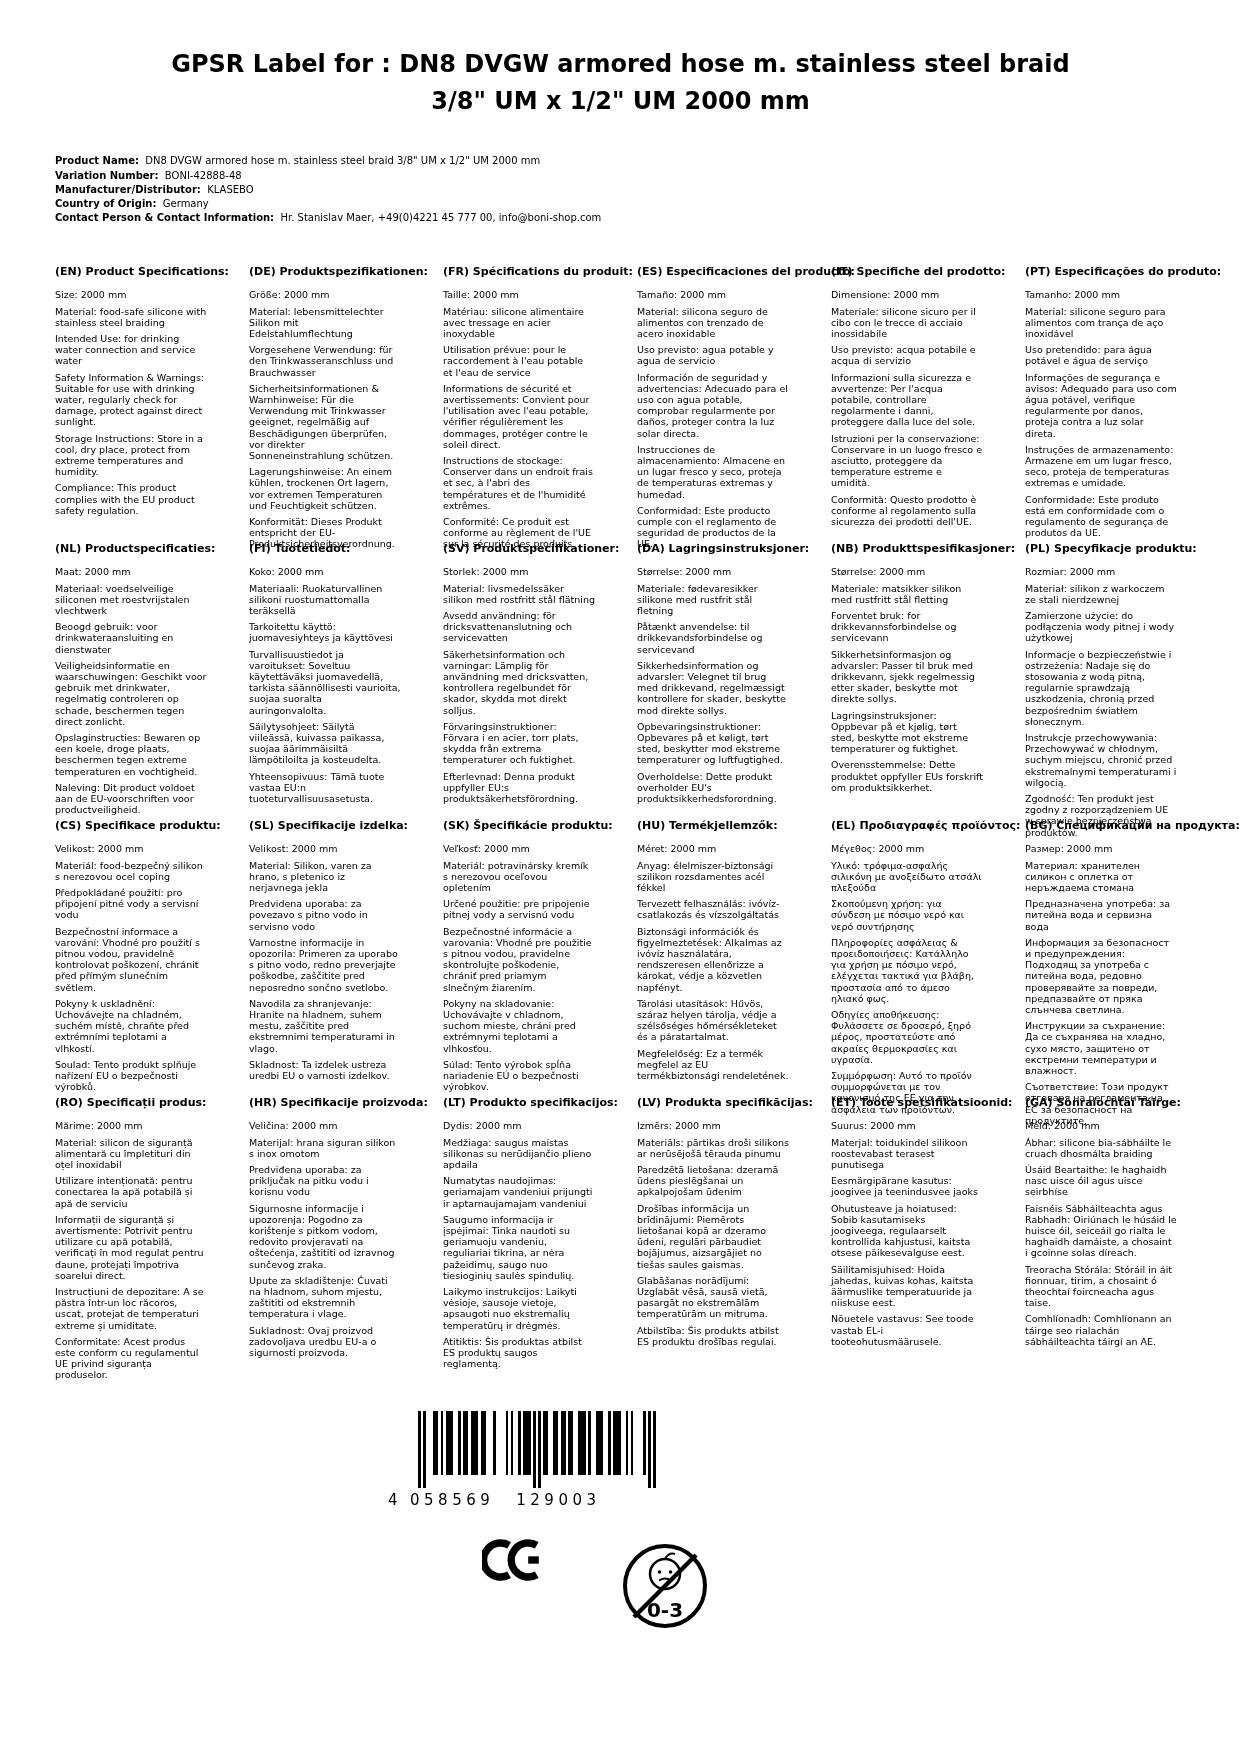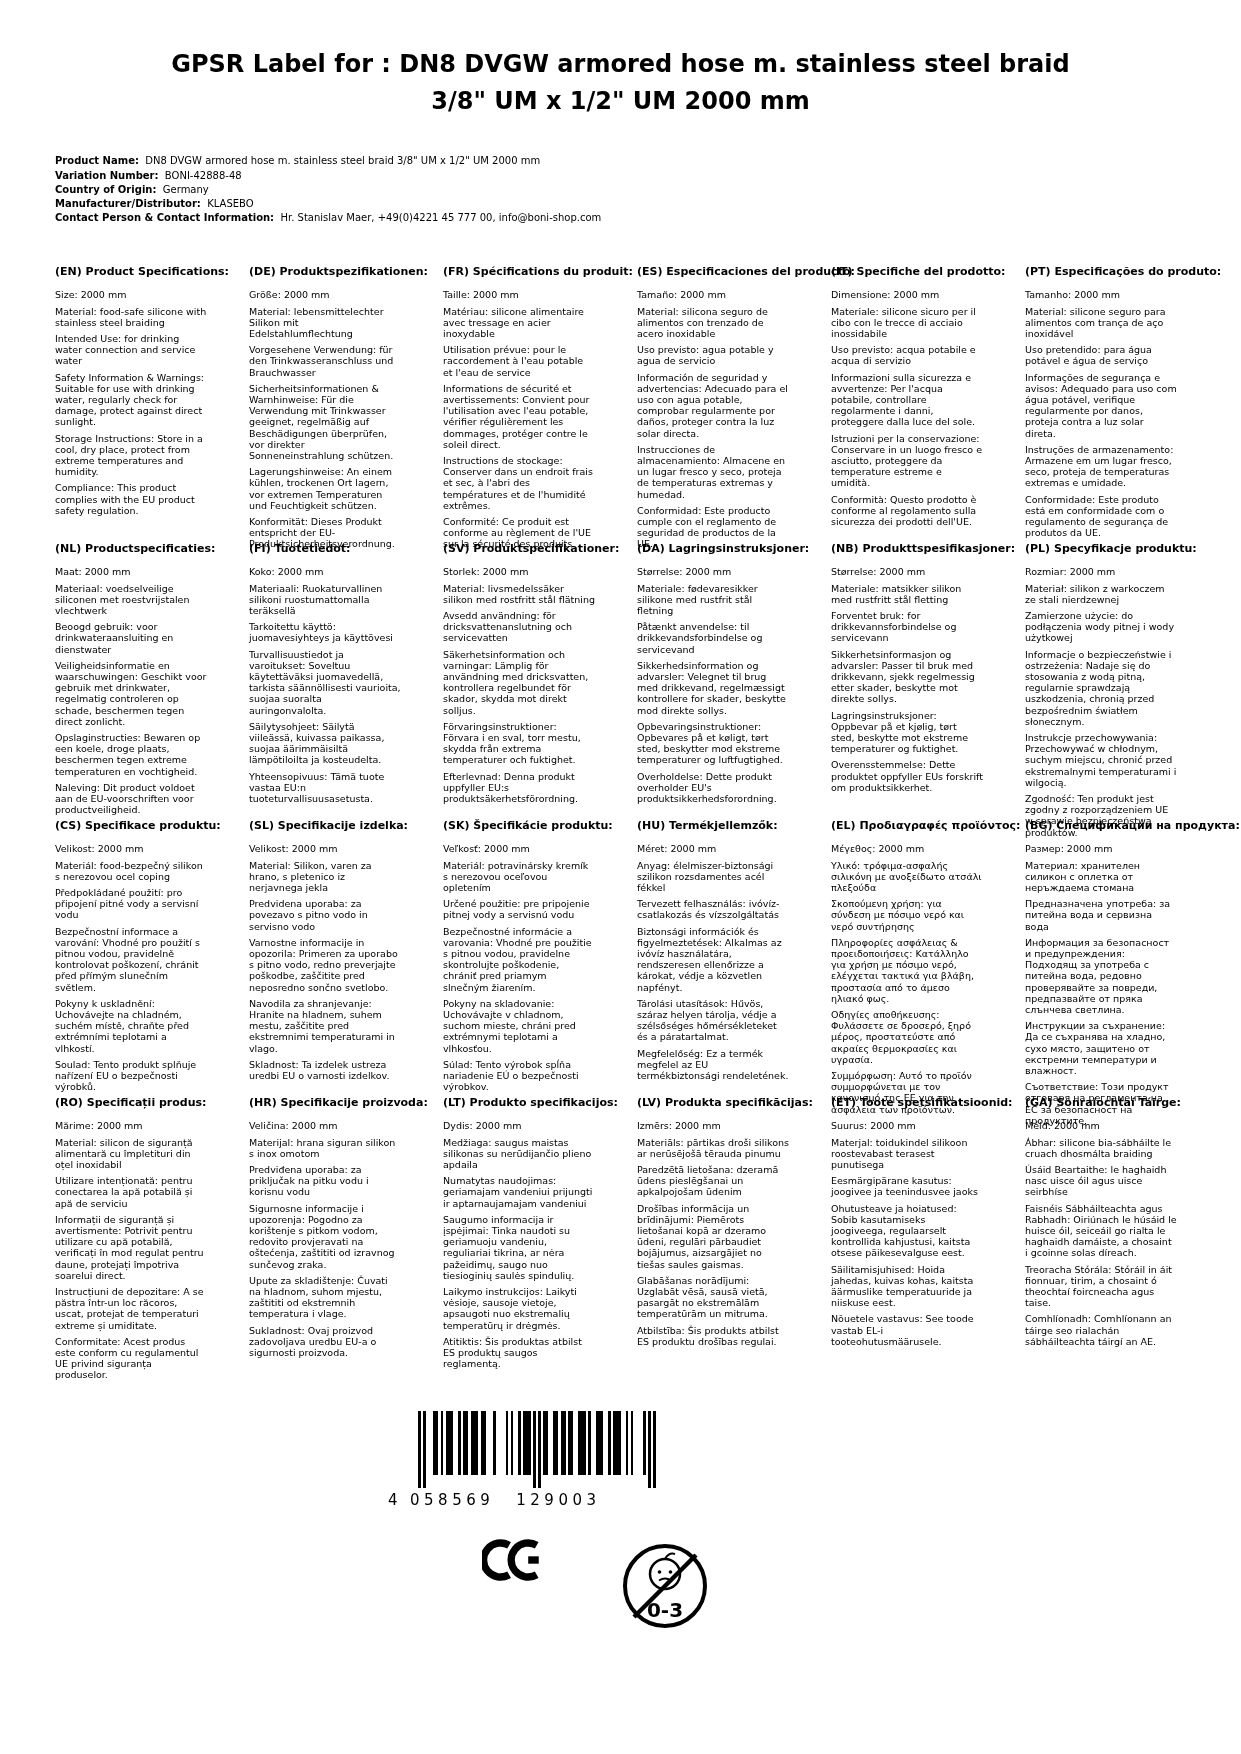--- a/index.html
+++ b/index.html
@@ -42,22 +42,22 @@
 </head>
 <body>
 
 <div class="page">
 
   <h1 class="title"><span>GPSR Label for : DN8 DVGW armored hose m. stainless steel braid</span><br><span>3/8" UM x 1/2" UM 2000 mm</span></h1>
 
   <div class="info" id="product-info">
       <div class="info-line"><span class="info-label">Product Name:</span><span class="info-value">&nbsp; DN8 DVGW armored hose m. stainless steel braid 3/8" UM x 1/2" UM 2000 mm</span></div>
       <div class="info-line"><span class="info-label">Variation Number:</span><span class="info-value">&nbsp; BONI-42888-48</span></div>
+      <div class="info-line"><span class="info-label">Manufacturer/Distributor:</span><span class="info-value">&nbsp; KLASEBO</span></div>
       <div class="info-line"><span class="info-label">Country of Origin:</span><span class="info-value">&nbsp; Germany</span></div>
-      <div class="info-line"><span class="info-label">Manufacturer/Distributor:</span><span class="info-value">&nbsp; KLASEBO</span></div>
       <div class="info-line"><span class="info-label">Contact Person &amp; Contact Information:</span><span class="info-value">&nbsp; Hr. Stanislav Maer, +49(0)4221 45 777 00, info@boni-shop.com</span></div>
     </div>
 
   <div class="grid" id="spec-grid">
       <div class="spec">
         <div class="spec-h">(EN) Product Specifications:</div>
         <p class="spec-p">Size: 2000 mm</p>
         <p class="spec-p">Material: food-safe silicone with stainless steel braiding</p>
         <p class="spec-p">Intended Use: for drinking water connection and service water</p>
         <p class="spec-p">Safety Information &amp; Warnings: Suitable for use with drinking water, regularly check for damage, protect against direct sunlight.</p>
@@ -126,21 +126,21 @@
         <p class="spec-p">Turvallisuustiedot ja varoitukset: Soveltuu käytettäväksi juomavedellä, tarkista säännöllisesti vaurioita, suojaa suoralta auringonvalolta.</p>
         <p class="spec-p">Säilytysohjeet: Säilytä viileässä, kuivassa paikassa, suojaa äärimmäisiltä lämpötiloilta ja kosteudelta.</p>
         <p class="spec-p">Yhteensopivuus: Tämä tuote vastaa EU:n tuoteturvallisuusasetusta.</p>
       </div>
       <div class="spec">
         <div class="spec-h">(SV) Produktspecifikationer:</div>
         <p class="spec-p">Storlek: 2000 mm</p>
         <p class="spec-p">Material: livsmedelssäker silikon med rostfritt stål flätning</p>
         <p class="spec-p">Avsedd användning: för dricksvattenanslutning och servicevatten</p>
         <p class="spec-p">Säkerhetsinformation och varningar: Lämplig för användning med dricksvatten, kontrollera regelbundet för skador, skydda mot direkt solljus.</p>
-        <p class="spec-p">Förvaringsinstruktioner: Förvara i en sval, torr mestu, skydda från extrema temperaturer och fuktighet.</p>
+        <p class="spec-p">Förvaringsinstruktioner: Förvara i en acier, torr plats, skydda från extrema temperaturer och fuktighet.</p>
         <p class="spec-p">Efterlevnad: Denna produkt uppfyller EU:s produktsäkerhetsförordning.</p>
       </div>
       <div class="spec">
         <div class="spec-h">(DA) Lagringsinstruksjoner:</div>
         <p class="spec-p">Størrelse: 2000 mm</p>
         <p class="spec-p">Materiale: fødevaresikker silikone med rustfrit stål fletning</p>
         <p class="spec-p">Påtænkt anvendelse: til drikkevandsforbindelse og servicevand</p>
         <p class="spec-p">Sikkerhedsinformation og advarsler: Velegnet til brug med drikkevand, regelmæssigt kontrollere for skader, beskytte mod direkte sollys.</p>
         <p class="spec-p">Opbevaringsinstruktioner: Opbevares på et køligt, tørt sted, beskytter mod ekstreme temperaturer og luftfugtighed.</p>
         <p class="spec-p">Overholdelse: Dette produkt overholder EU's produktsikkerhedsforordning.</p>

